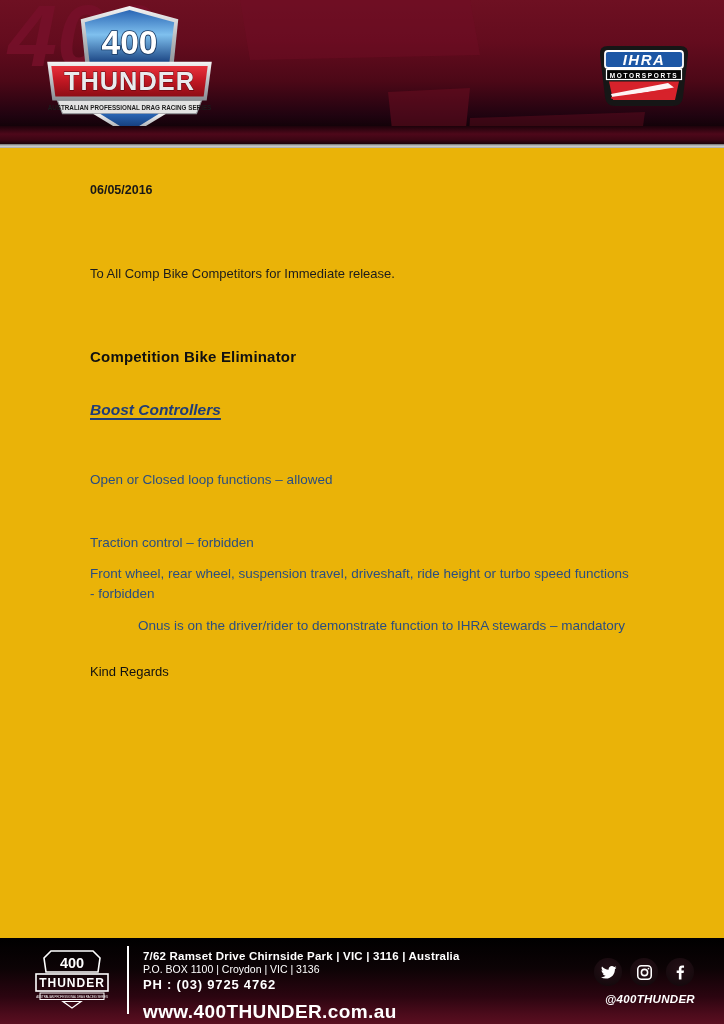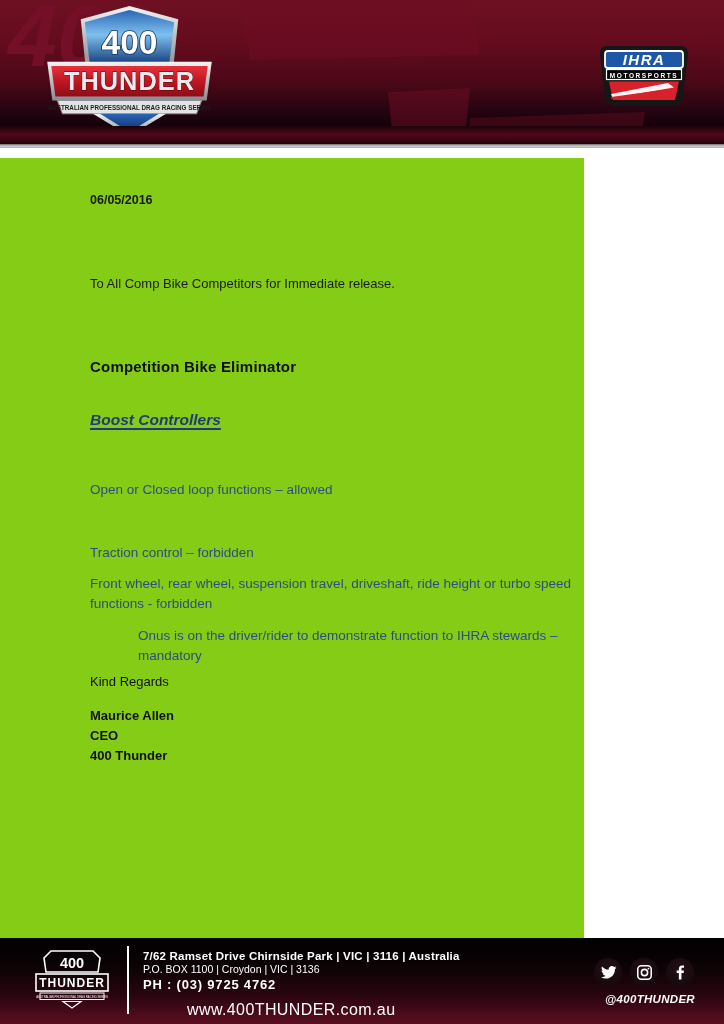--- a/index.html
+++ b/index.html
@@ -22,21 +22,21 @@
     background:linear-gradient(180deg,#1c020a 0%, #4e081a 45%, #3a0513 80%, #1c020a 100%);
   }
   .silver-line {
     position:absolute; left:0; top:144px; width:724px; height:4px;
     background:linear-gradient(180deg,#6d6d6d 0%, #cfcfcf 55%, #a8a8a8 100%);
   }
   .main-logo { position:absolute; left:42px; top:6px; width:175px; height:130px; }
   .ihra-logo { position:absolute; left:596px; top:42px; width:96px; height:68px; }
 
   
-  .letter { position:absolute; left:0; top:158px; width:584px; height:790px; background:#84cc16; }
+  .letter { position:absolute; left:0; top:148px; width:724px; height:790px; background:#eab308; }
   .abs { position:absolute; }
   .date-line { left:90px; top:35px; font-size:12.5px; font-weight:bold; color:#181818; }
   .salutation { left:90px; top:118px; font-size:13px; color:#1c1c1c; }
   .doc-title { left:90px; top:200px; font-size:15px; font-weight:bold; color:#111; letter-spacing:0.2px; }
   .doc-subtitle {
     left:90px; top:253px; font-size:15.5px; font-weight:bold; font-style:italic;
     color:#1f3c78; text-decoration:underline; text-decoration-thickness:1.5px; text-underline-offset:3px;
   }
   .rule { left:90px; font-size:13.5px; color:#2b4e80; max-width:545px; line-height:20px; }
   .rule-0 { top:322px; }
@@ -52,21 +52,21 @@
     position:absolute; left:0; top:938px; width:724px; height:86px;
     background:linear-gradient(180deg,#000000 0%, #0c0305 35%, #2b0510 68%, #4b0b1b 88%, #5a0f20 100%);
     color:#ffffff;
   }
   .footer-logo { position:absolute; left:26px; top:11px; width:92px; height:62px; }
   .footer-divider { position:absolute; left:127px; top:8px; width:2px; height:68px; background:#ffffff; }
   .footer-address { position:absolute; left:143px; top:12px; }
   .addr1 { font-size:11.5px; font-weight:bold; letter-spacing:0.2px; }
   .addr2 { font-size:10.5px; margin-top:1px; }
   .addr-phone { font-size:13px; font-weight:bold; letter-spacing:0.8px; margin-top:2px; }
-  .addr-web { font-size:16px; font-weight:normal; letter-spacing:0.4px; margin-top:9px;margin-left:44px; }
+  .addr-web { font-size:19px; font-weight:bold; letter-spacing:0.4px; margin-top:9px; }
   .social-row { position:absolute; left:594px; top:20px; display:flex; gap:8px; }
   .social-circle {
     width:28px; height:28px; border-radius:50%;
     background:radial-gradient(circle at 50% 40%, #241016 0%, #170a0e 70%, #10070a 100%);
     display:flex; align-items:center; justify-content:center; cursor:pointer;
   }
   .social-circle svg { width:17px; height:17px; }
   .social-handle {
     position:absolute; left:574px; top:55px; width:152px; text-align:center;
     font-size:11.5px; font-weight:bold; font-style:italic; letter-spacing:0.3px; color:#ffffff;
@@ -139,25 +139,20 @@
     <p class="abs salutation">To All Comp Bike Competitors for Immediate release.</p>
     <h2 class="abs doc-title">Competition Bike Eliminator</h2>
     <h3 class="abs doc-subtitle">Boost Controllers</h3>
 
     <p class="abs rule rule-0">Open or Closed loop functions – allowed</p>
     <p class="abs rule rule-2">Traction control – forbidden</p>
     <p class="abs rule rule-3">Front wheel, rear wheel, suspension travel, driveshaft, ride height or turbo speed functions - forbidden</p>
     <p class="abs rule rule-4">Onus is on the driver/rider to demonstrate function to IHRA stewards – mandatory</p>
 
     <p class="abs closing">Kind Regards</p>
-    <div class="abs signature">
-      <div>Maurice Allen</div>
-      <div>CEO</div>
-      <div>400 Thunder</div>
-    </div>
   </div>
 
   <div class="footer">
 
     <svg class="footer-logo" viewBox="0 0 92 62">
       <polygon points="25,2 67,2 74,9 72,23 20,23 18,9" fill="none" stroke="#ffffff" stroke-width="1.6"></polygon>
       <text x="46" y="18.5" text-anchor="middle" font-size="14.5" font-weight="bold" font-family="Liberation Sans, sans-serif" fill="#ffffff">400</text>
       <rect x="10" y="25" width="72" height="17" fill="none" stroke="#ffffff" stroke-width="1.6"></rect>
       <text x="46" y="38" text-anchor="middle" font-size="12" font-weight="bold" letter-spacing="1" font-family="Liberation Sans, sans-serif" fill="#ffffff">THUNDER</text>
       <rect x="14" y="44" width="64" height="6.5" fill="none" stroke="#ffffff" stroke-width="1"></rect>

